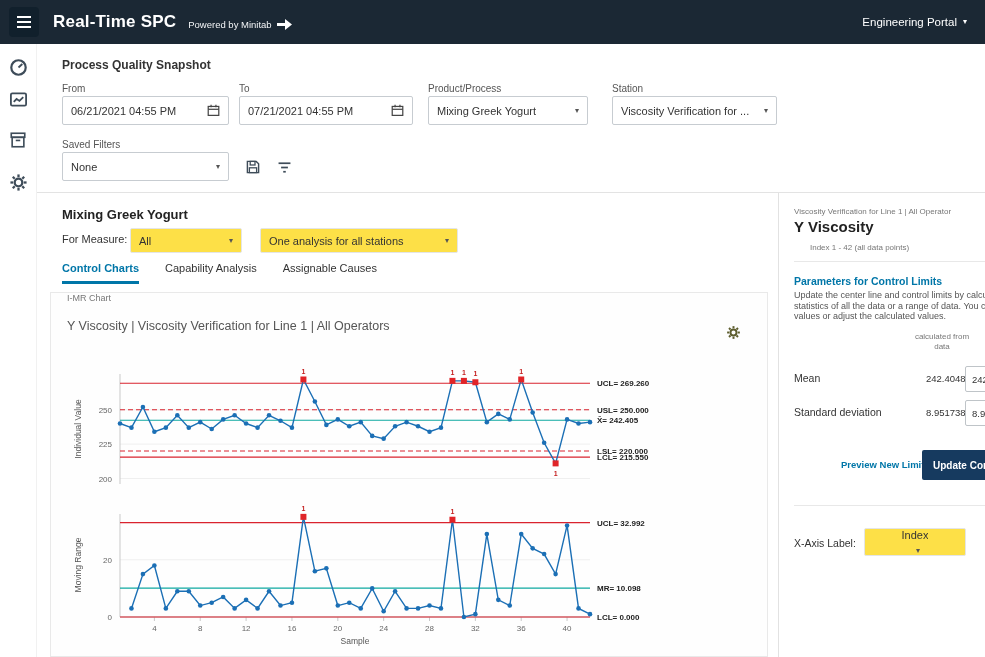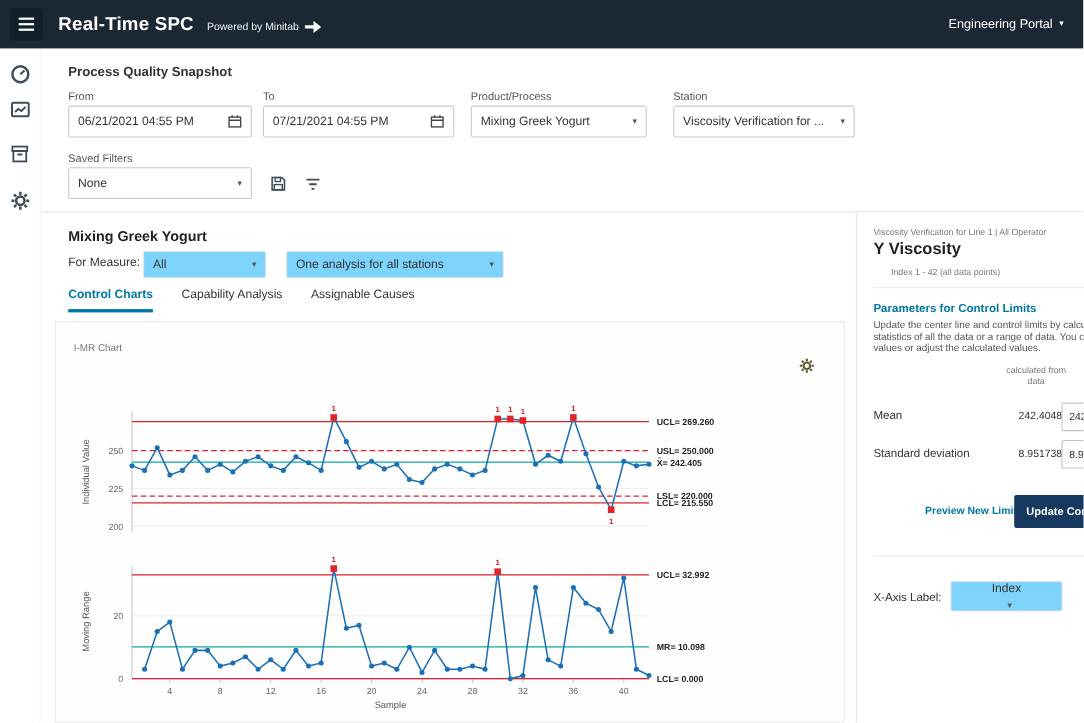--- a/index.html
+++ b/index.html
@@ -31,29 +31,29 @@
            display:flex; align-items:center; padding:0 8px; font-size:11px; color:#333; cursor:pointer; }
   .input .grow { flex:1; white-space:nowrap; overflow:hidden; text-overflow:ellipsis; }
   .input .caret { color:#555; margin-left:6px; }
   .icon-btn { position:absolute; width:22px; height:22px; color:#3e4c59; display:flex;
               align-items:center; justify-content:center; cursor:pointer; }
   #filter-divider { position:absolute; left:37px; top:192px; width:948px; border-top:1px solid #e3e3e3; }
 
   
   .analysis-title { position:absolute; left:62px; top:207px; font-size:13px; font-weight:700; color:#222; }
   .measure-label { position:absolute; left:62px; top:233px; font-size:11px; color:#333; }
-  .select-gray { background:#7dd3fc; border:1px solid #e4e5e6; }
+  .select-gray { background:#fde047; border:1px solid #e4e5e6; }
   #tabs { position:absolute; left:62px; top:262px; display:flex; gap:26px; font-size:11px; }
   .tab { padding-bottom:7px; color:#333; cursor:pointer; }
   .tab.active { color:#0076a8; font-weight:700; border-bottom:3px solid #0076a8; }
 
   
   #chart-card { position:absolute; left:50px; top:292px; width:718px; height:365px;
                 background:#fefefe; border:1px solid #e9e9e9; }
-  .chart-type { position:absolute; left:16px; top:18px; font-size:9px; color:#777; }
+  .chart-type { position:absolute; left:16px; top:0; font-size:9px; color:#777; }
   .chart-title { position:absolute; left:16px; top:26px; font-size:12.5px; color:#555; }
   .chart-gear { position:absolute; right:26px; top:32px; color:#5d5d2e; cursor:pointer; }
   #imr-svg { position:absolute; left:4px; top:46px; }
   #imr-svg text.tick { font-size:8px; fill:#666; font-family:"Liberation Sans",sans-serif; }
   #imr-svg text.limit { font-size:8px; font-weight:700; fill:#222; font-family:"Liberation Sans",sans-serif; }
   #imr-svg text.axis-title { font-size:8.5px; fill:#555; font-family:"Liberation Sans",sans-serif; }
   #imr-svg text.ooc { font-size:7px; font-weight:700; fill:#c41f1f; font-family:"Liberation Sans",sans-serif; }
 
   
   #right-panel { position:absolute; left:778px; top:193px; width:300px; height:464px;
@@ -207,20 +207,21 @@
 </div>
 
 <div id="tabs">
   <div class="tab active">Control Charts</div>
   <div class="tab">Capability Analysis</div>
   <div class="tab">Assignable Causes</div>
 </div>
 
 <div id="chart-card">
   <div class="chart-type">I-MR Chart</div>
+  <div class="chart-title">Y Viscosity | Viscosity Verification for Line 1 | All Operators</div>
   <div class="chart-gear">
     <svg width="15" height="15" viewBox="0 0 20 20" stroke="currentColor" fill="none">
         <circle cx="10" cy="10" r="4" stroke-width="2.6"></circle>
         <g stroke-width="2.6">
           <line x1="10" y1="1.5" x2="10" y2="4.4"></line>
           <line x1="10" y1="15.6" x2="10" y2="18.5"></line>
           <line x1="1.5" y1="10" x2="4.4" y2="10"></line>
           <line x1="15.6" y1="10" x2="18.5" y2="10"></line>
           <line x1="4" y1="4" x2="6" y2="6"></line>
           <line x1="14" y1="14" x2="16" y2="16"></line>

